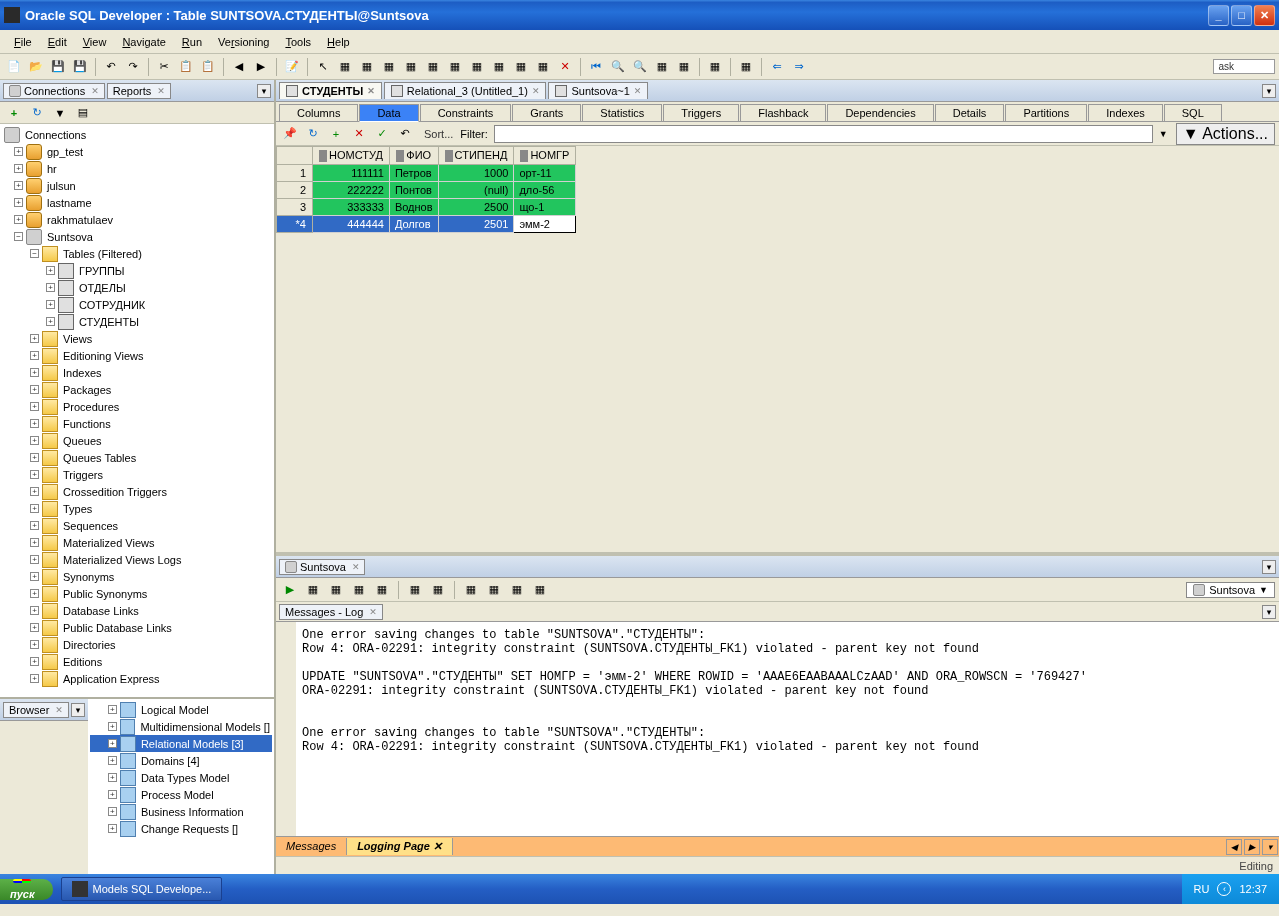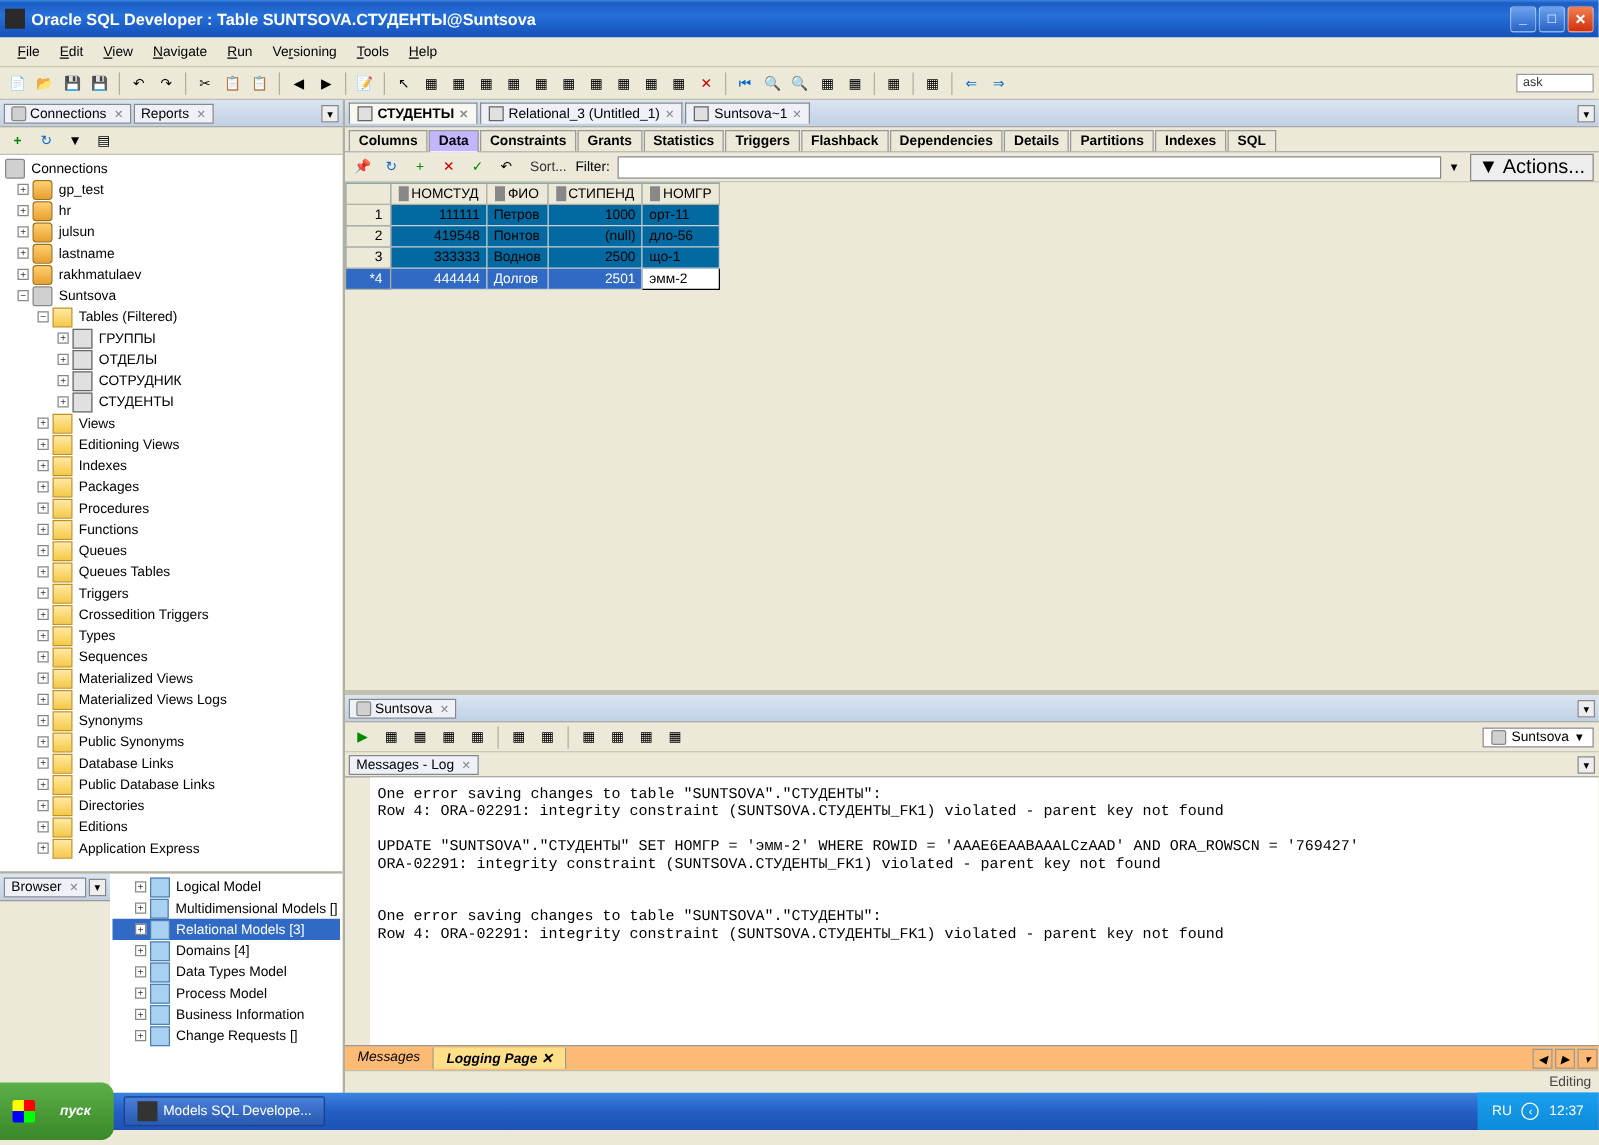--- a/index.html
+++ b/index.html
@@ -45,31 +45,31 @@
 .browser-body { flex:1; background:white; overflow:auto; padding:2px; }
 
 .rightcol { flex:1; display:flex; flex-direction:column; }
 .editor-tabs { height:22px; background: linear-gradient(to bottom,#dbe5f1,#c0d0e5); display:flex; align-items:center; padding:0 3px; gap:0; border-bottom:1px solid #999; }
 .etab { background:#eef2f8; border:1px solid #888; border-bottom:none; padding:2px 6px; display:flex; align-items:center; gap:4px; margin-right:2px; }
 .etab.active { background:#f8f8f2; font-weight:bold; }
 .etab .x { color:#888; font-size:9px; }
 .etab-collapse { margin-left:auto; width:14px; height:14px; border:1px solid #888; background:#eee; font-size:9px; display:flex; align-items:center; justify-content:center; }
 
 .subtabs { height:20px; background:#ece9d8; display:flex; align-items:flex-end; padding:0 3px; border-bottom:1px solid #999; }
-.subtab { padding:2px 7px; border:1px solid #999; border-bottom:none; background:#ece9d8; margin-right:1px; font-size:11px;font-weight:bold; }
-.subtab.active { background:#c4b5fd; border-bottom:1px solid white; position:relative; top:1px; }
+.subtab { padding:2px 17px; border:1px solid #999; border-bottom:none; background:#ece9d8; margin-right:1px; font-size:11px; }
+.subtab.active { background:#3b82f6; border-bottom:1px solid white; position:relative; top:1px; }
 
 .data-toolbar { height:24px; background:#ece9d8; border-bottom:1px solid #c0c0b0; display:flex; align-items:center; padding:0 4px; gap:3px; }
 .data-toolbar .sort { font-size:11px; color:#333; margin-left:6px; margin-right:4px; }
 .data-toolbar .filter-label { font-size:11px; }
 .data-toolbar input.filter { flex:1; border:1px solid #888; height:18px; padding:0 3px; margin:0 3px; }
 .data-toolbar .actions { border:1px solid #888; padding:1px 6px; background:#eee; font-size:16px; }
 
 .data-grid { flex:1; background:#ece9d8; overflow:auto; position:relative; min-height:0; }
-.grid-table { border-collapse:collapse; background:#0369a1; }
+.grid-table { border-collapse:collapse; background:#22c55e; }
 .grid-table th { background:#ece9d8; border:1px solid #b0b0a0; padding:2px 6px; font-weight:normal; text-align:center; }
 .grid-table th.rownum { width:36px; }
 .grid-table td { border:1px solid #d0d0d0; padding:2px 5px; text-align:right; }
 .grid-table td.rownum { background:#ece9d8; border:1px solid #b0b0a0; text-align:right; padding-right:6px; }
 .grid-table td.text { text-align:left; }
 .grid-table tr.selrow td { background:#316ac5; color:white; }
 .grid-table tr.selrow td.rownum { background:#316ac5; color:white; }
 .grid-table tr.selrow td.editing { background:white; color:black; border:1px solid #000; }
 .keyicon { display:inline-block; width:8px; height:12px; background:#888; margin-right:2px; vertical-align:middle; }
 
@@ -83,21 +83,21 @@
 .log-body { flex:1; background:white; overflow:auto; padding:6px; font-family:'Courier New',monospace; font-size:12px; white-space:pre;margin-left:20px; }
 .bottom-tabs { height:20px; background:#fdba74; display:flex; align-items:center; border-top:1px solid #999;font-style:italic; }
 .btab { padding:2px 10px; border-right:1px solid #999; }
 .btab.active { background:#ffe088; font-weight:bold; }
 .bottom-tabs .navbtns { margin-left:auto; display:flex; }
 .bottom-tabs .navbtn { width:16px; height:16px; border:1px solid #999; margin:0 1px; display:flex;align-items:center;justify-content:center; font-size:9px; }
 
 .statusbar { height:18px; background:#ece9d8; border-top:1px solid #c0c0b0; display:flex; align-items:center; justify-content:flex-end; padding:0 6px; font-size:11px; color:#444; }
 
 .taskbar { height:30px; background: linear-gradient(to bottom,#3a85e0 0%,#245ec4 50%,#1d52b3 100%); display:flex; align-items:center; }
-.startbtn { height:46px; padding:0 18px 0 10px; background: linear-gradient(to bottom,#5cb048,#3a8828); color:white; font-weight:bold; font-style:italic; font-size:16px; display:flex; align-items:center; border-radius:0 10px 10px 0; gap:20px;}
+.startbtn { height:21px; padding:0 18px 0 10px; background: linear-gradient(to bottom,#5cb048,#3a8828); color:white; font-weight:bold; font-style:italic; font-size:16px; display:flex; align-items:center; border-radius:0 10px 10px 0; gap:5px;flex-direction:column;}
 .startbtn .winlogo { width:18px; height:18px; background:conic-gradient(#f00 0 25%,#0f0 0 50%,#00f 0 75%,#ff0 0); border-radius:2px; }
 .taskbtn { height:24px; margin-left:8px; background: linear-gradient(to bottom,#4a80d8,#2858b0); border:1px solid #1a4090; border-radius:2px; padding:0 10px; color:white; display:flex; align-items:center; gap:5px; min-width:160px; }
 .tray { margin-left:auto; height:30px; background: linear-gradient(to bottom,#1aa0f0,#0d8ad8); padding:0 12px; display:flex; align-items:center; color:white; gap:8px; }
 </style>
 </head>
 <body>
 
 <div class="titlebar">
   <div class="icon"></div>
   <div class="title">Oracle SQL Developer : Table SUNTSOVA.СТУДЕНТЫ@Suntsova</div>
@@ -473,21 +473,21 @@
         <tbody id="grid-body">
             <tr>
               <td class="rownum">1</td>
               <td class="">111111</td>
               <td class="text">Петров</td>
               <td class="">1000</td>
               <td class="text">орт-11</td>
             </tr>
             <tr>
               <td class="rownum">2</td>
-              <td class="">419548</td>
+              <td class="">222222</td>
               <td class="text">Понтов</td>
               <td class="">(null)</td>
               <td class="text">дло-56</td>
             </tr>
             <tr>
               <td class="rownum">3</td>
               <td class="">333333</td>
               <td class="text">Воднов</td>
               <td class="">2500</td>
               <td class="text">що-1</td>

